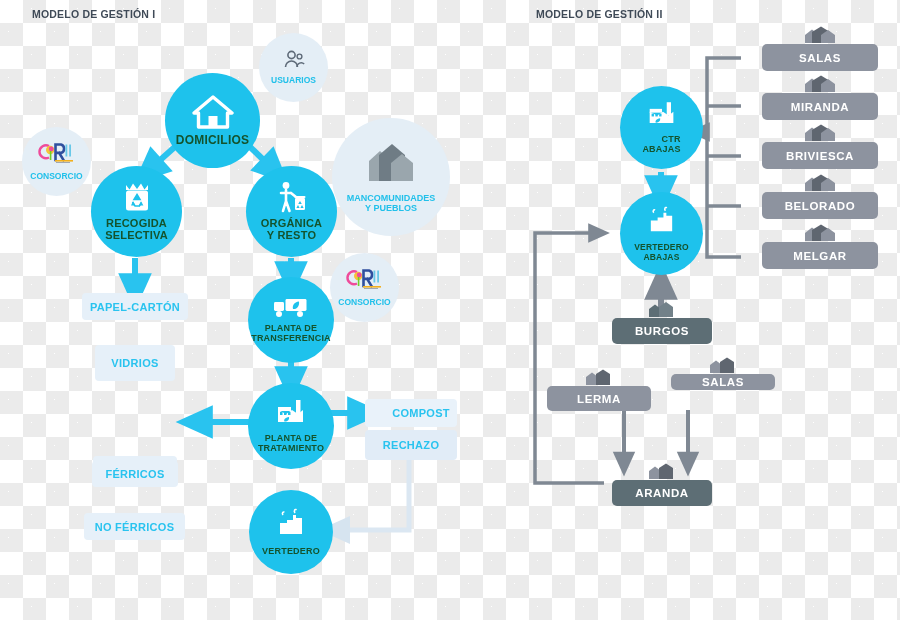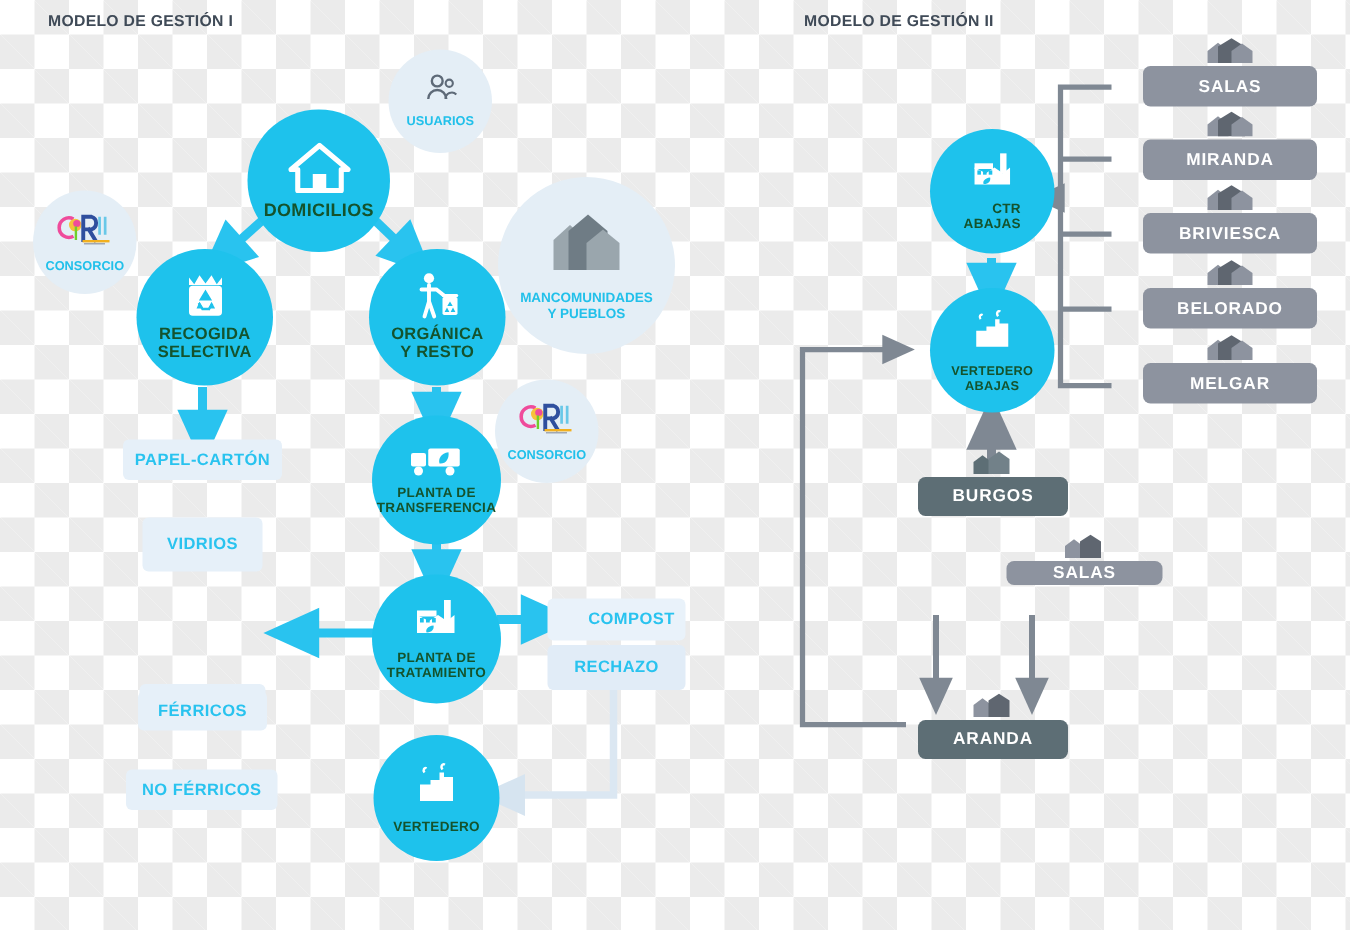--- a/index.html
+++ b/index.html
@@ -401,34 +401,43 @@
   <div class="gbox dark" style="left:612px;top:318px;width:100px;height:26px;">
     <span class="houseicon">
       <svg width="32" height="16" viewBox="0 0 32 16">
         <path d="M3,8 L9,3.5 L15,8 L15,16 L3,16 Z" fill="#5d6e75"></path>
         <path d="M13,6 L20,1 L27,6 L27,16 L13,16 Z" fill="#728189"></path>
       </svg>
     </span>
     <span>BURGOS</span>
   </div>
 
-
-  <div class="gbox mid" style="left:671px;top:374px;width:104px;height:16px;">
+  <div class="gbox mid" style="left:547px;top:386px;width:104px;height:25px;">
     <span class="houseicon">
       <svg width="32" height="16" viewBox="0 0 32 16">
         <path d="M3,8 L9,3.5 L15,8 L15,16 L3,16 Z" fill="#8d939f"></path>
         <path d="M13,5 L20,0.5 L27,5 L27,16 L13,16 Z" fill="#5f6670"></path>
       </svg>
     </span>
-    <span>SALAS</span>
-  </div>
-
-  <div class="gbox dark" style="left:612px;top:470px;width:100px;height:26px;margin-top:10px;">
+    <span>LERMA</span>
+  </div>
+
+  <div class="gbox mid" style="left:671px;top:374px;width:104px;height:16px;">
     <span class="houseicon">
       <svg width="32" height="16" viewBox="0 0 32 16">
         <path d="M3,8 L9,3.5 L15,8 L15,16 L3,16 Z" fill="#8d939f"></path>
         <path d="M13,5 L20,0.5 L27,5 L27,16 L13,16 Z" fill="#5f6670"></path>
       </svg>
     </span>
+    <span>SALAS</span>
+  </div>
+
+  <div class="gbox dark" style="left:612px;top:470px;width:100px;height:26px;margin-top:10px;">
+    <span class="houseicon">
+      <svg width="32" height="16" viewBox="0 0 32 16">
+        <path d="M3,8 L9,3.5 L15,8 L15,16 L3,16 Z" fill="#8d939f"></path>
+        <path d="M13,5 L20,0.5 L27,5 L27,16 L13,16 Z" fill="#5f6670"></path>
+      </svg>
+    </span>
     <span>ARANDA</span>
   </div>
 
 </div>
 
 </body></html>

